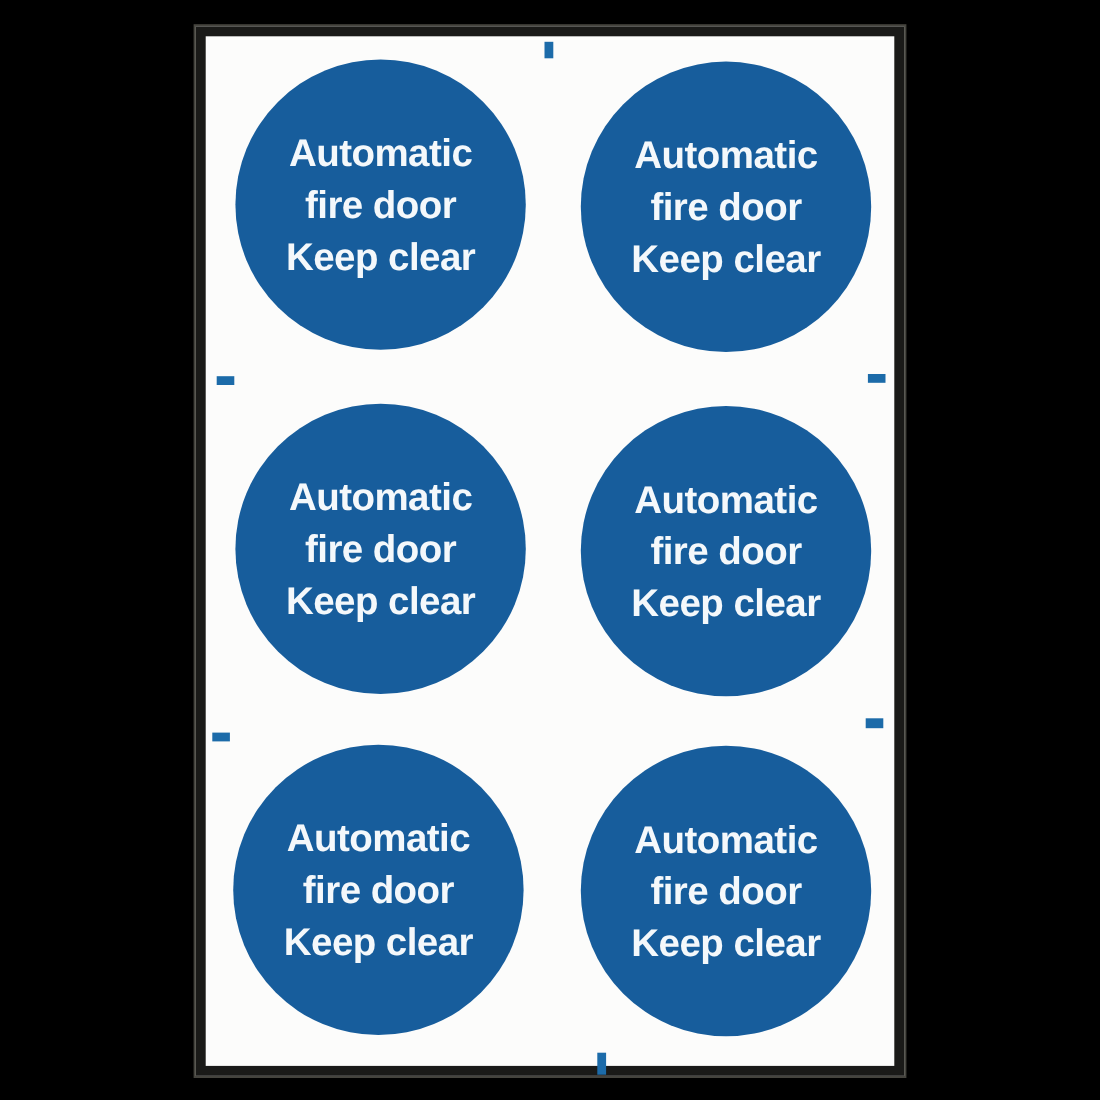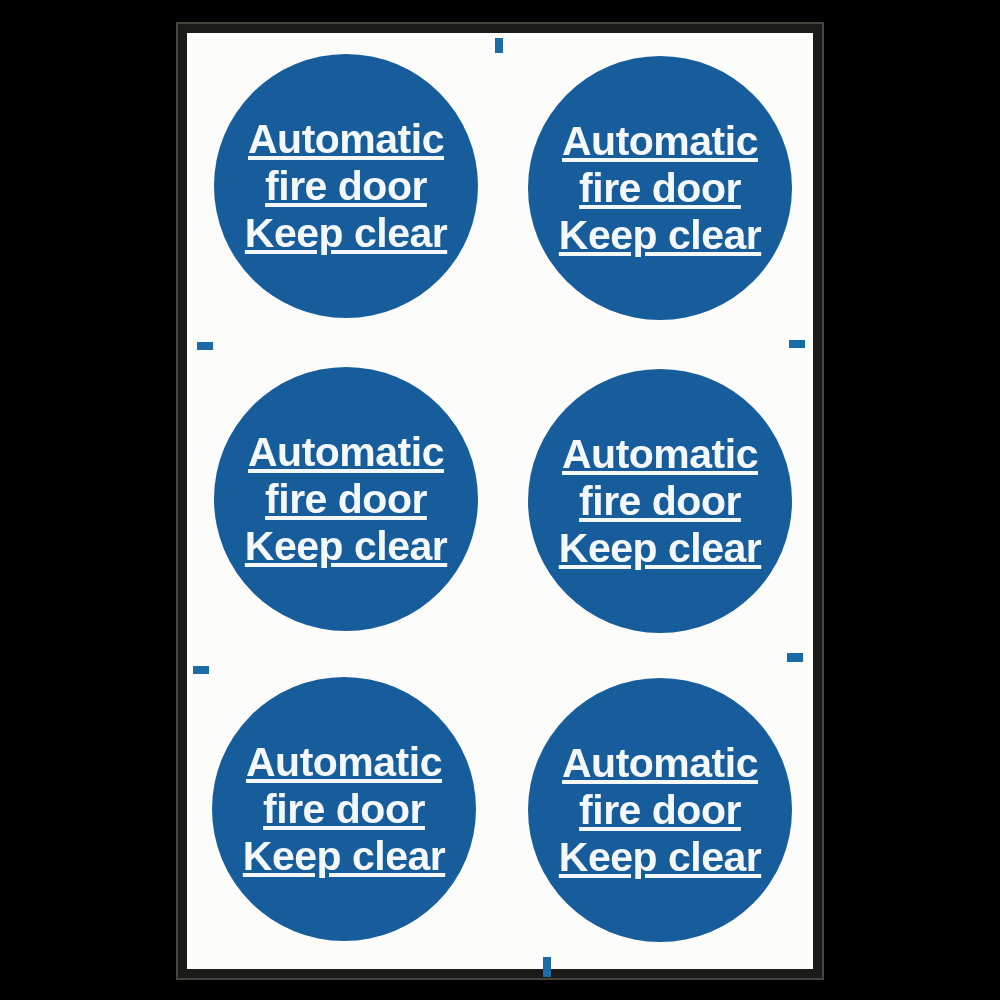--- a/index.html
+++ b/index.html
@@ -20,25 +20,24 @@
     z-index:1;
   }
   .sign{
     position:absolute;
     width:264px;height:264px;
     border-radius:50%;
     background:var(--sign-blue,#175d9c);
     display:flex;flex-direction:column;
     align-items:center;justify-content:center;
     text-align:center;
-    font-weight:700;font-size:41px;line-height:47px;
+    font-weight:700;font-size:35px;line-height:47px;
     letter-spacing:-0.5px;
     color:var(--sign-text,#f4f8fb);
     z-index:2;
-    text-decoration:underline;
   }
   .sign .sl{white-space:nowrap;}
   .mark{
     position:absolute;
     background:var(--crop-mark,#1c6ba9);
     z-index:4;
   }
   .mark.h{width:16px;height:8px;}
   .mark.v{width:8px;height:15px;}
 </style>

